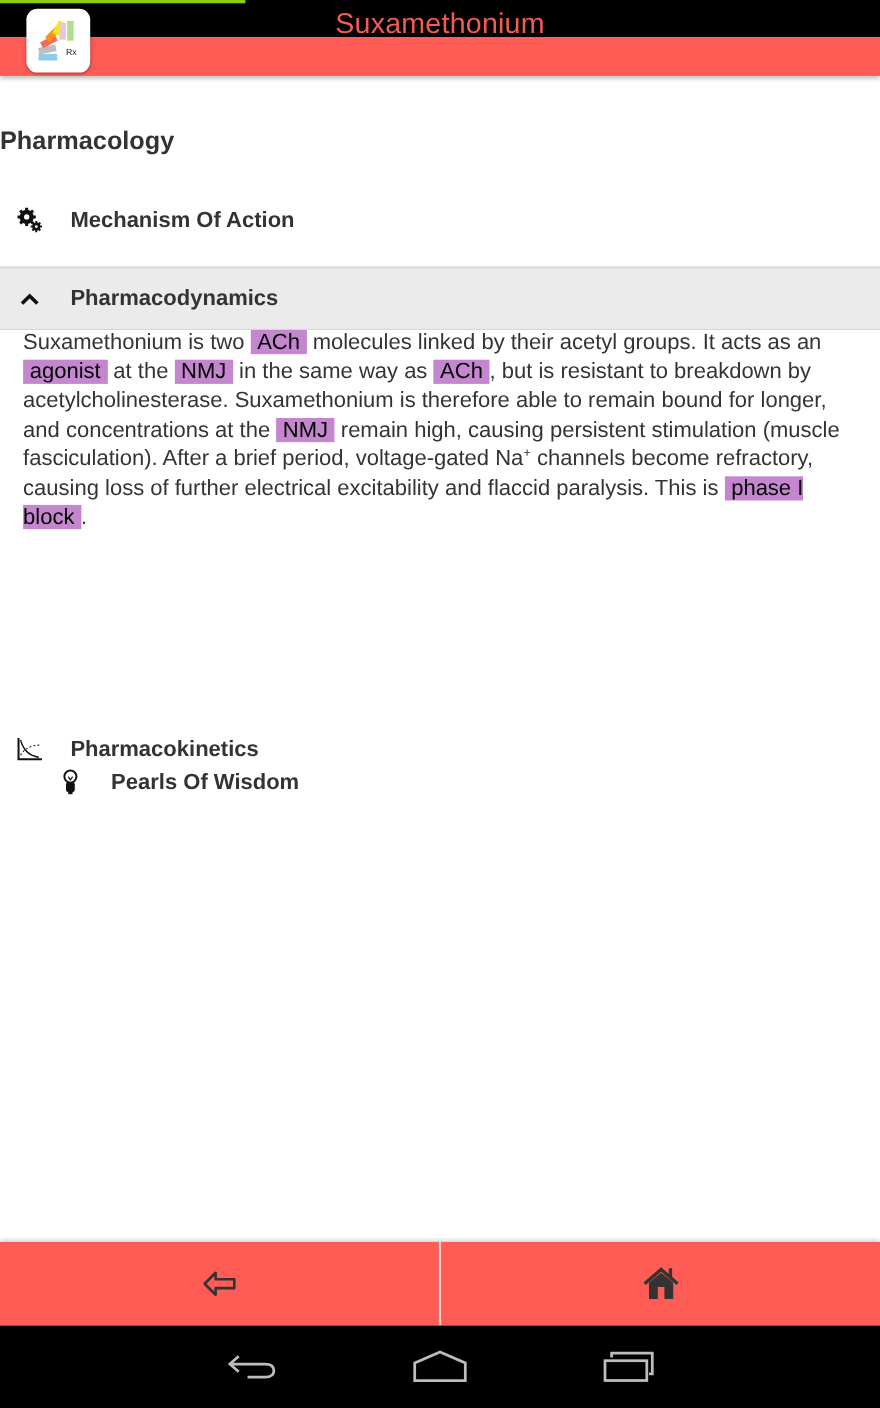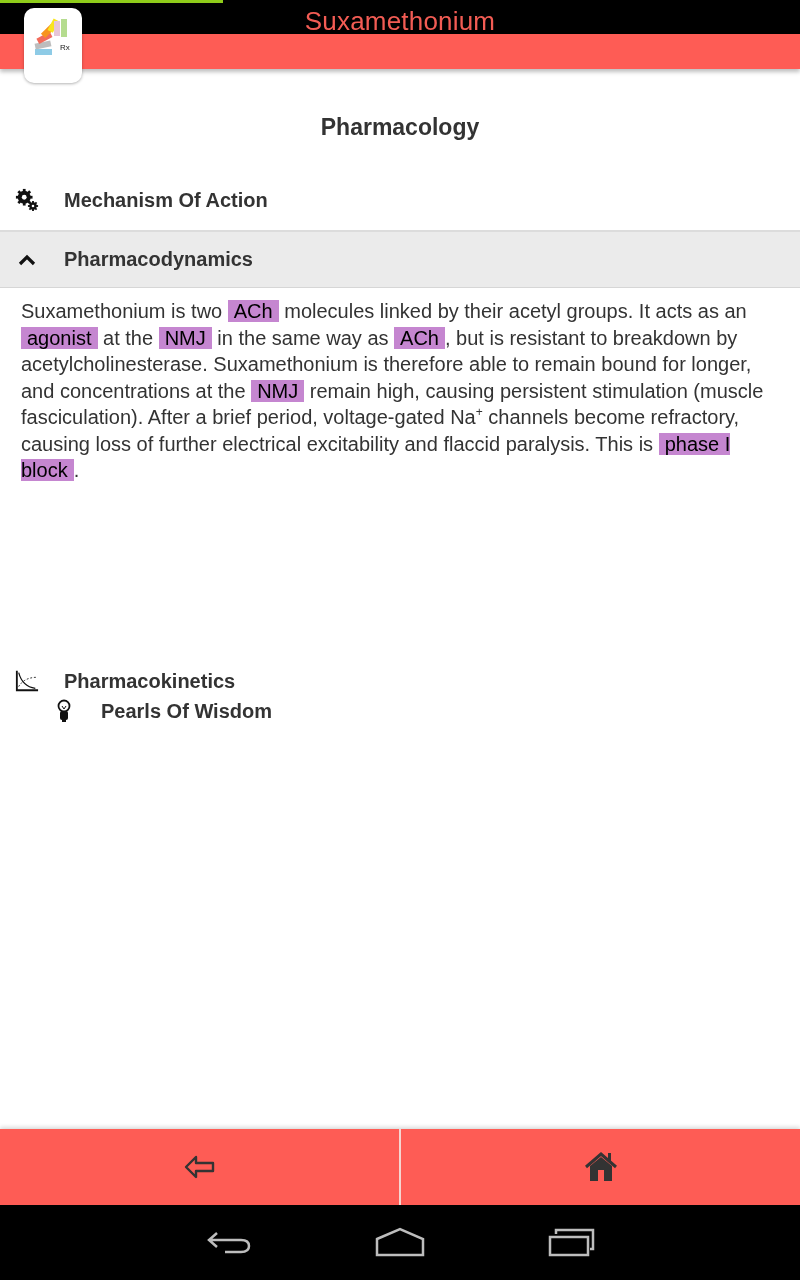--- a/index.html
+++ b/index.html
@@ -4,25 +4,25 @@
 <style>
   * { box-sizing: border-box; margin: 0; padding: 0; }
   html, body { width: 800px; height: 1280px; overflow: hidden; background: #ffffff; }
   body { font-family: "Liberation Sans", "DejaVu Sans", sans-serif; color: #333333; position: relative; }
 
   
   .topbar { position: absolute; left: 0; top: 0; width: 800px; height: 34px; background: #000000; }
   .progress { position: absolute; left: 0; top: 0; width: 223px; height: 3px; background: #8fcc1a; }
   .app-title { position: absolute; left: 0; top: 4px; width: 800px; text-align: center; font-size: 26px; color: #f25c54; line-height: 34px; letter-spacing: 0.2px; }
   .redband { position: absolute; left: 0; top: 34px; width: 800px; height: 35px; background: #fe5c55; box-shadow: 0 3px 4px rgba(0,0,0,0.25); }
-  .logo { position: absolute; left: 24px; top: 8px; width: 58px; height: 75px; background: #ffffff; border-radius: 10px; box-shadow: 0 1px 3px rgba(0,0,0,0.3); overflow: hidden; z-index: 3; }
+  .logo { position: absolute; left: 24px; top: 8px; width: 58px; height: 58px; background: #ffffff; border-radius: 10px; box-shadow: 0 1px 3px rgba(0,0,0,0.3); overflow: hidden; z-index: 3; }
   .logo svg { width: 58px; height: 58px; }
 
   
-  .section-title { position: absolute; left: 0; top: 114px; width: 800px; text-align: center; font-size: 23px; font-weight: bold; color: #333333; }
+  .section-title { position: absolute; left: 0; top: 114px; width: 800px; font-size: 23px; font-weight: bold; color: #333333; }
 
   .acc-row { position: absolute; left: 0; width: 800px; height: 58px; display: flex; align-items: center; gap: 11px; }
   .acc-row .ic { width: 24px; height: 24px; margin-left: 15px; margin-right: 14px; display: flex; align-items: center; justify-content: center; }
   .acc-row .lbl { font-size: 20px; font-weight: bold; color: #333333; }
   .acc-row.open { background: #ebebeb; border-top: 2px solid #dcdcdc; border-bottom: 1px solid #d6d6d6; }
 
   .body-text { position: absolute; left: 21px; top: 298px; width: 760px; font-size: 20px; line-height: 26.5px; color: #333333; }
   .body-text p { margin-bottom: 22px; }
   .tag { background: #c586d0; color: #000000; padding: 0 6px; }
   sup { font-size: 12px; line-height: 0; }
@@ -77,21 +77,21 @@
           <line x1="15.6" y1="15.6" x2="23.4" y2="23.4"></line>
             <line x1="23.4" y1="15.6" x2="15.6" y2="23.4"></line>
         </g>
         <circle cx="19.5" cy="19.5" r="1.4" fill="#fff"></circle>
       </g>
     </svg>
   </span>
   <span class="lbl">Mechanism Of Action</span>
 </div>
 
-<div class="acc-row open" style="top:230px;text-align:center;">
+<div class="acc-row open" style="top:242px;text-align:center;">
   <span class="ic">
     <svg width="20" height="14" viewBox="0 0 20 14">
         <polyline points="3,11 10,4 17,11" fill="none" stroke="#111" stroke-width="3.2"></polyline>
       </svg>
   </span>
   <span class="lbl">Pharmacodynamics</span>
 </div>
 
 <div class="body-text">
   <p><span>Suxamethonium is two </span><span class="tag">ACh</span><span> molecules linked by their acetyl groups. It acts as an </span><span class="tag">agonist</span><span> at the </span><span class="tag">NMJ</span><span> in the same way as </span><span class="tag">ACh</span><span>, but is resistant to breakdown by acetylcholinesterase. Suxamethonium is therefore able to remain bound for longer, and concentrations at the </span><span class="tag">NMJ</span><span> remain high, causing persistent stimulation (muscle fasciculation). After a brief period, voltage-gated Na</span><sup>+</sup><span> channels become refractory, causing loss of further electrical excitability and flaccid paralysis. This is </span><span class="tag">phase I block</span><span>.</span></p>

